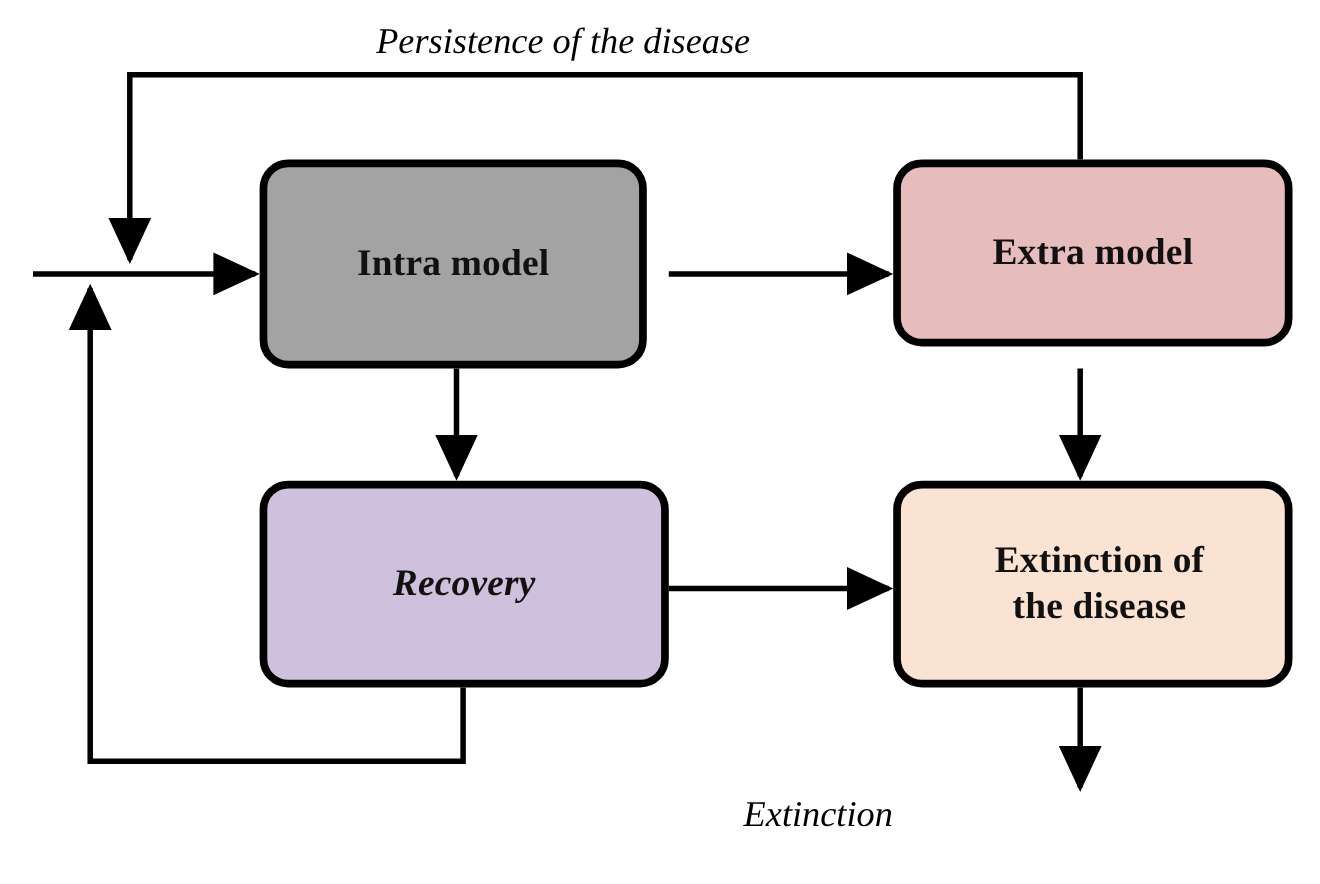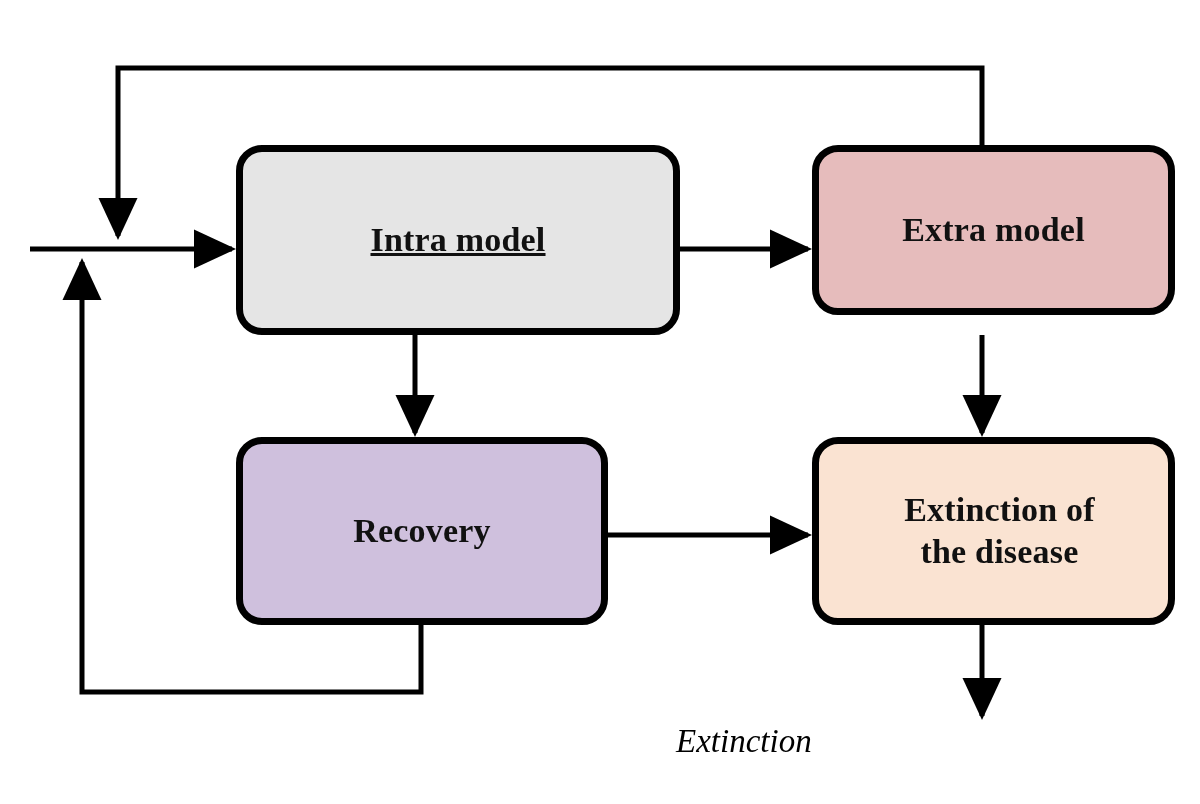--- a/index.html
+++ b/index.html
@@ -49,21 +49,21 @@
     position: absolute;
     font-style: italic;
     font-size: 33px;
     color: #000000;
     white-space: nowrap;
     font-family: "Liberation Serif", "DejaVu Serif", serif;
   }
   
   #node-intra      { left: 236px; top: 145px; width: 372px; height: 190px; }
   #node-extra      { left: 812px; top: 145px; width: 363px; height: 190px; }
-  #node-recovery   { left: 236px; top: 437px; width: 372px; height: 188px; }
+  #node-recovery   { left: 236px; top: 437px; width: 372px; height: 188px; font-style: italic; }
   #node-extinction { left: 812px; top: 437px; width: 363px; height: 188px; padding-left: 12px; }
 
   #label-persistence { left: 342px; top: 20px; }
   #label-reinfection { left: 676px; top: 723px; }
 </style>
 </head>
 <body>
 
 <div id="diagram-root" style="background: rgb(255, 255, 255);">
 
@@ -103,33 +103,34 @@
 
     <g>
       <path d="M608,535 L808,535" fill="none" stroke="#000000" stroke-width="5" marker-end="url(#arrowhead)"></path>
     </g>
 
     <g>
       <path d="M982,625 L982,716" fill="none" stroke="#000000" stroke-width="5" marker-end="url(#arrowhead)"></path>
     </g>
   </svg>
 
-  <div class="node-box" id="node-intra" style="background: #e5e5e5; left: 236px; top: 145px; width: 444px; height: 190px; border-color: rgb(0, 0, 0); text-decoration: underline;">
+  <div class="node-box" id="node-intra" style="background: #a3a3a3; left: 236px; top: 145px; width: 352px; height: 190px; border-color: rgb(0, 0, 0);">
     <span class="node-label">Intra model</span>
   </div>
 
   <div class="node-box" id="node-extra" style="background: rgb(230, 188, 188); left: 812px; top: 145px; width: 363px; height: 170px; border-color: rgb(0, 0, 0);">
     <span class="node-label">Extra model</span>
   </div>
 
   <div class="node-box" id="node-recovery" style="background: rgb(207, 192, 221); left: 236px; top: 437px; width: 372px; height: 188px; border-color: rgb(0, 0, 0);">
     <span class="node-label">Recovery</span>
   </div>
 
   <div class="node-box" id="node-extinction" style="background: rgb(250, 227, 210); left: 812px; top: 437px; width: 363px; height: 188px; border-color: rgb(0, 0, 0);">
     <span class="node-label">Extinction of
 the disease</span>
   </div>
 
+  <div class="edge-label" id="label-persistence">Persistence of the disease</div>
 
   <div class="edge-label" id="label-reinfection">Extinction</div>
 
 </div>
 
 </body></html>

